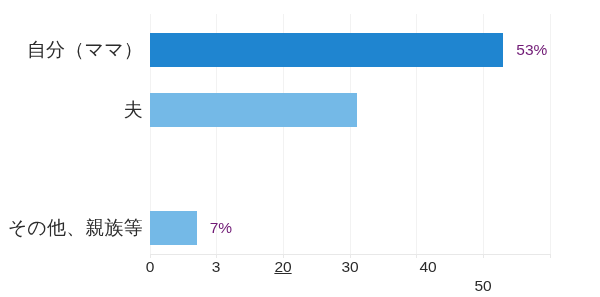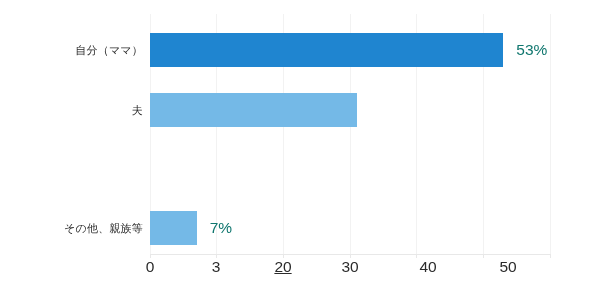--- a/index.html
+++ b/index.html
@@ -63,21 +63,21 @@
     height: 34px;
   }
 
   .cat-label {
     position: absolute;
     right: 457px; 
     top: 0;
     height: 34px;
     line-height: 34px;
     white-space: nowrap;
-    font-size: 11px;
+    font-size: 19px;
     color: #2b2b2b;
     text-align: right;
     letter-spacing: 0.2px;
   }
 
   .bar {
     position: absolute;
     left: 150px;
     top: 0;
     height: 34px;
@@ -85,21 +85,21 @@
 
   .bar.primary   { background: #1f85d0; }
   .bar.secondary { background: #74b9e7; }
 
   .value-label {
     position: absolute;
     top: 0;
     height: 34px;
     line-height: 34px;
     font-size: 15.5px;
-    color: #0f766e;
+    color: #701a75;
     white-space: nowrap;
   }
 
   
   .tick-label {
     position: absolute;
     top: 258px;
     width: 40px;
     margin-left: -20px;
     text-align: center;
@@ -148,15 +148,15 @@
   <div class="tick-mark" style="left:350px;"></div>
   <div class="tick-mark" style="left:416px;"></div>
   <div class="tick-mark" style="left:483px;"></div>
   <div class="tick-mark" style="left:550px;"></div>
 
   <div class="tick-label" style="left:150px;">0</div>
   <div class="tick-label" style="left:216px;">3</div>
   <div class="tick-label" style="left:283px;text-decoration:underline;">20</div>
   <div class="tick-label" style="left:350px;">30</div>
   <div class="tick-label" style="left:428px;">40</div>
-  <div class="tick-label" style="left:508px;">50</div>
+  <div class="tick-label" style="left:483px;margin-top:19px;">50</div>
 
 </div>
 
 </body></html>

